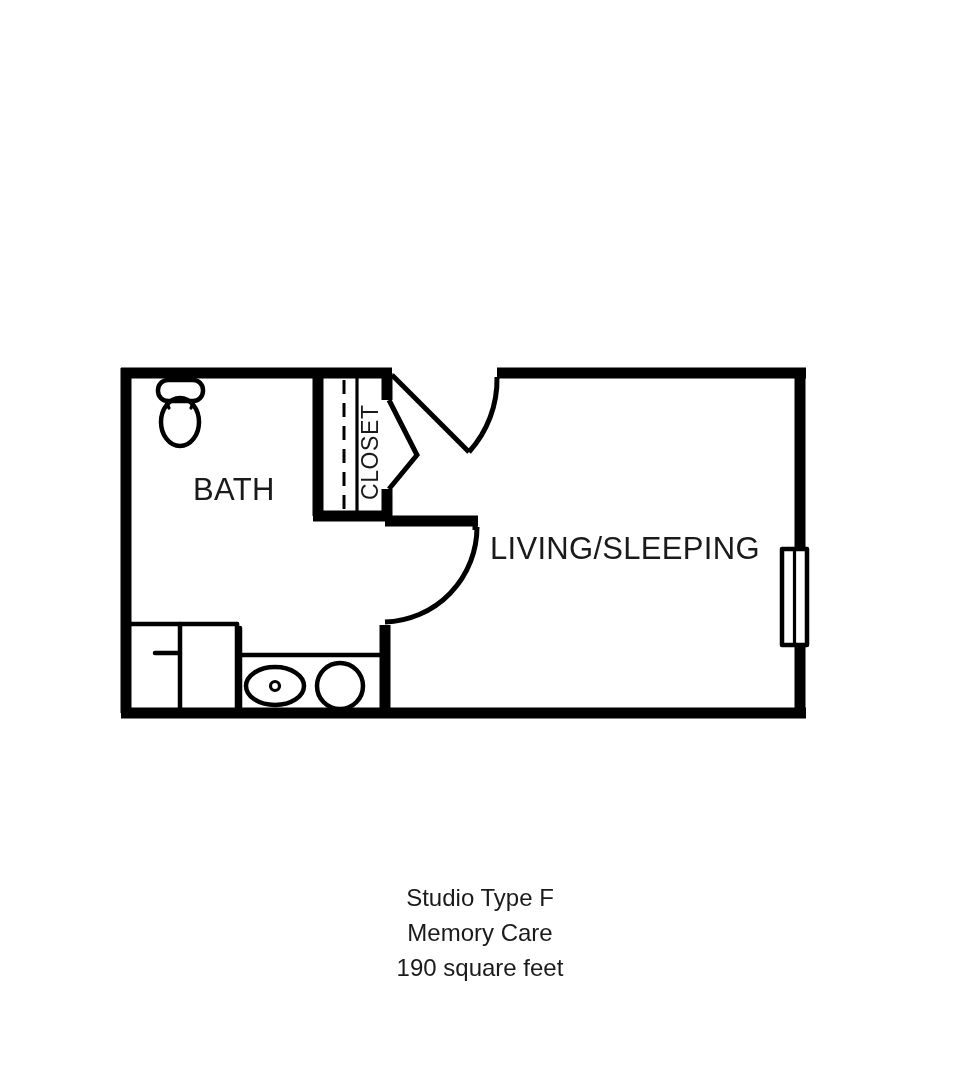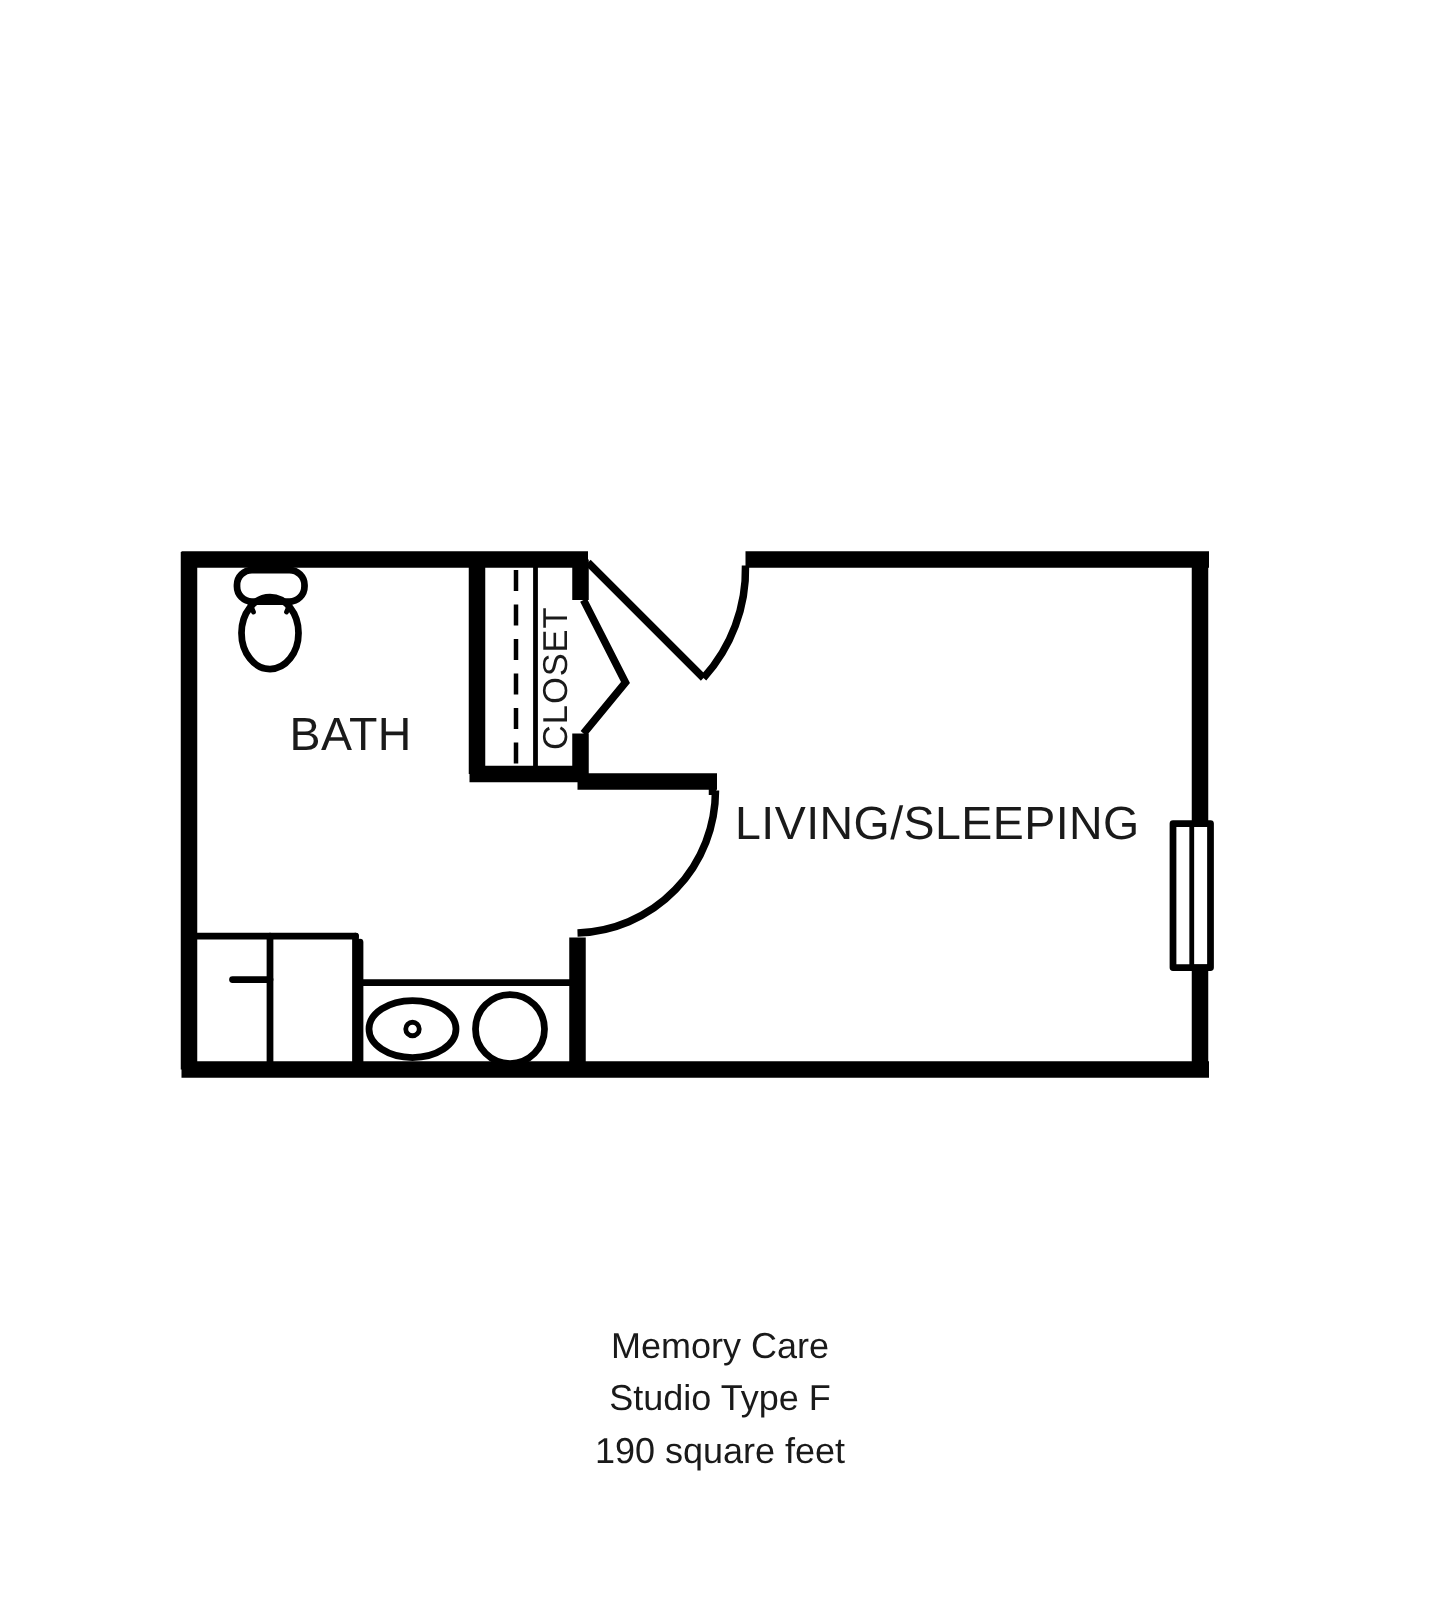--- a/index.html
+++ b/index.html
@@ -188,16 +188,16 @@
     <text class="room-label" x="193" y="500">BATH</text>
 
     <text class="closet-label" x="378" y="500" transform="rotate(-90 378 500)">CLOSET</text>
 
     <text class="room-label" x="490" y="559">LIVING/SLEEPING</text>
 
   </svg>
 </div>
 
 <div id="caption-block">
+  <div>Studio Type F</div>
   <div>Memory Care</div>
-  <div>Studio Type F</div>
   <div>190 square feet</div>
 </div>
 
 </body></html>

